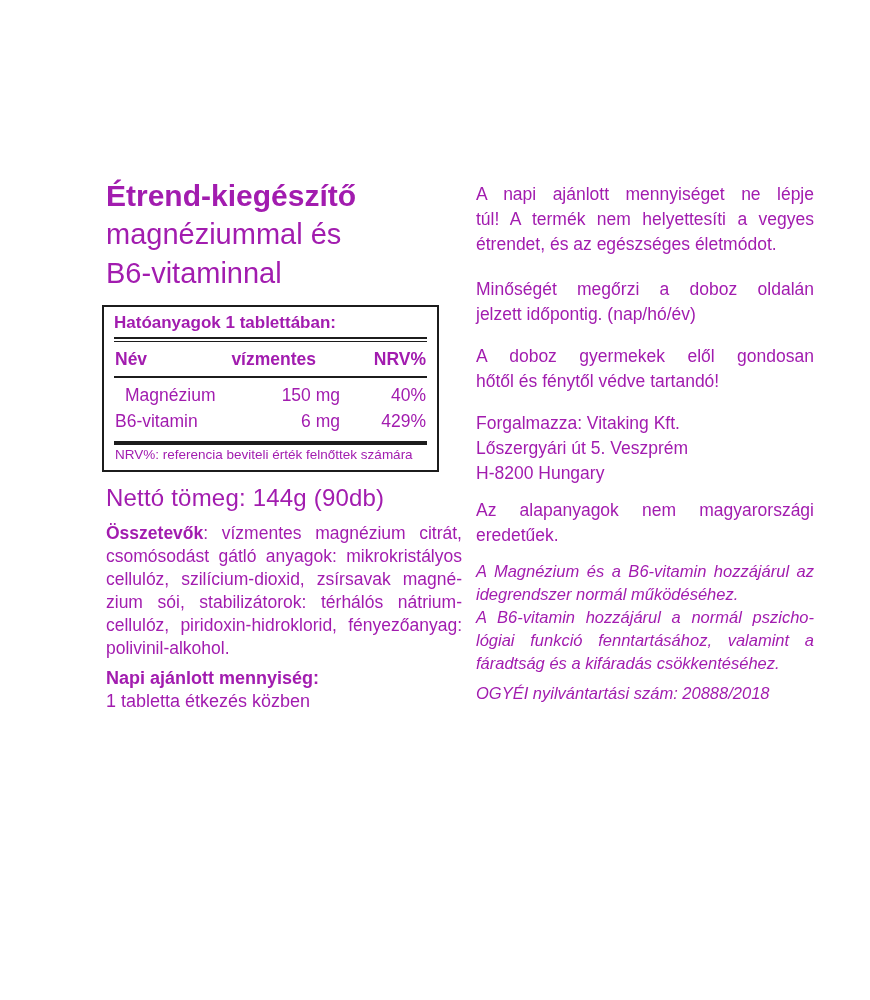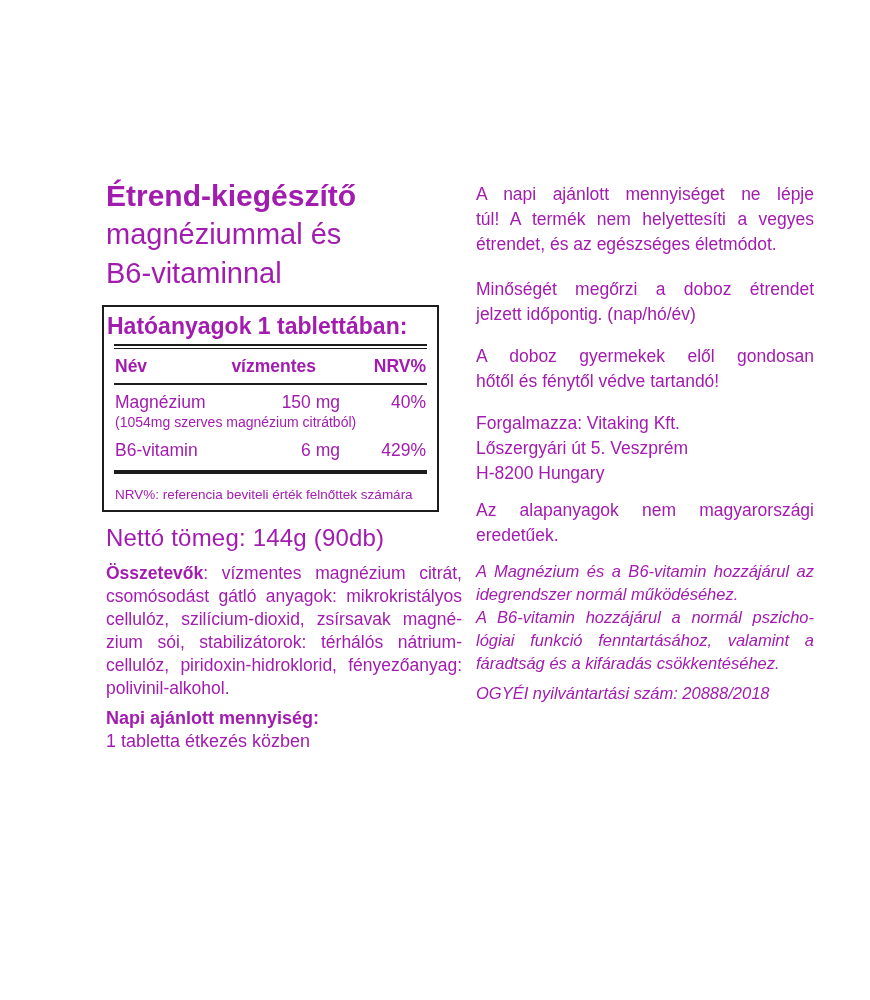--- a/index.html
+++ b/index.html
@@ -11,32 +11,32 @@
   .col-right { position:absolute; left:452px; top:176px; width:338px;
                font-size:17.5px; line-height:25px; padding-top:6px; }
 
   
   .title { margin:0 0 12px 0; }
   .title .t1 { display:block; font-size:30px; font-weight:bold;  line-height:39px; }
   .title .t2 { display:block; font-size:29px; font-weight:normal; line-height:39px; }
 
   
   .ing-table { width:337px; margin-left:-4px; border:2px solid #1c1c1c; box-sizing:border-box; }
-  .t-title { font-size:23px; font-weight:bold; padding:6px 11px 4px 3px; }
+  .t-title { font-size:17px; font-weight:bold; padding:6px 11px 4px 10px; }
   .rule-dbl { margin:0 10px; height:2px; border-top:2px solid #1c1c1c; border-bottom:1px solid #1c1c1c; }
   .t-head { display:flex; font-size:17.5px; font-weight:bold; padding:7px 11px 6px 11px;gap:24px; }
   .rule-1 { margin:0 10px; border-top:2px solid #1c1c1c; }
   .rule-thick { margin:0 10px; border-top:4px solid #1c1c1c; }
-  .t-row  { display:flex; font-size:17.5px; padding:7px 11px 0 11px; }
+  .t-row  { display:flex; font-size:17.5px; padding:7px 11px 0 21px; }
   .t-row.second { padding:5px 11px 9px 11px; }
   .c1 { flex:1 1 auto; }
   .c2 { width:112px; text-align:right; }
   .c3 { width:86px;  text-align:right; }
   .t-note { font-size:14px; padding:1px 11px 5px 11px; }
-  .t-foot { font-size:13.5px; padding:13px 11px 8px 11px; }
+  .t-foot { font-size:13.5px; padding:2px 11px 8px 11px; }
 
   .net { font-size:24px; font-weight:normal; margin:12px 0 10px 0; letter-spacing:0.2px; }
 
   .ing { font-size:17.5px; line-height:23px; }
   .daily-h { font-size:18px; font-weight:bold; margin-top:8px; }
   .daily-t { font-size:18px; margin-top:2px; }
 
   
   .para { margin:0; }
   .mb20 { margin-bottom:20px; } .mb17 { margin-bottom:17px; }
@@ -68,21 +68,20 @@
         <span class="c1">Név</span>
         <span class="c2">vízmentes</span>
         <span class="c3">NRV%</span>
       </div>
       <div class="rule-1"></div>
       <div class="t-row">
         <span class="c1">Magnézium</span>
         <span class="c2">150 mg</span>
         <span class="c3">40%</span>
       </div>
-      <div class="t-note">(1054mg szerves magnézium citrátból)</div>
       <div class="t-row second">
         <span class="c1">B6-vitamin</span>
         <span class="c2">6 mg</span>
         <span class="c3">429%</span>
       </div>
       <div class="rule-thick"></div>
       <div class="t-foot">NRV%: referencia beviteli érték felnőttek számára</div>
     </div>
 
     <div class="net">Nettó tömeg: 144g (90db)</div>
@@ -103,21 +102,21 @@
 
   <section class="col-right">
 
     <p class="para mb20">
       <span class="jl">A napi ajánlott mennyiséget ne lépje</span>
       <span class="jl">túl! A termék nem helyettesíti a vegyes</span>
       <span class="ll">étrendet, és az egészséges életmódot.</span>
     </p>
 
     <p class="para mb17">
-      <span class="jl">Minőségét megőrzi a doboz étrendet</span>
+      <span class="jl">Minőségét megőrzi a doboz oldalán</span>
       <span class="ll">jelzett időpontig. (nap/hó/év)</span>
     </p>
 
     <p class="para mb17">
       <span class="jl">A doboz gyermekek elől gondosan</span>
       <span class="ll">hőtől és fénytől védve tartandó!</span>
     </p>
 
     <p class="para mb12">
       <span class="ll">Forgalmazza: Vitaking Kft.</span>

